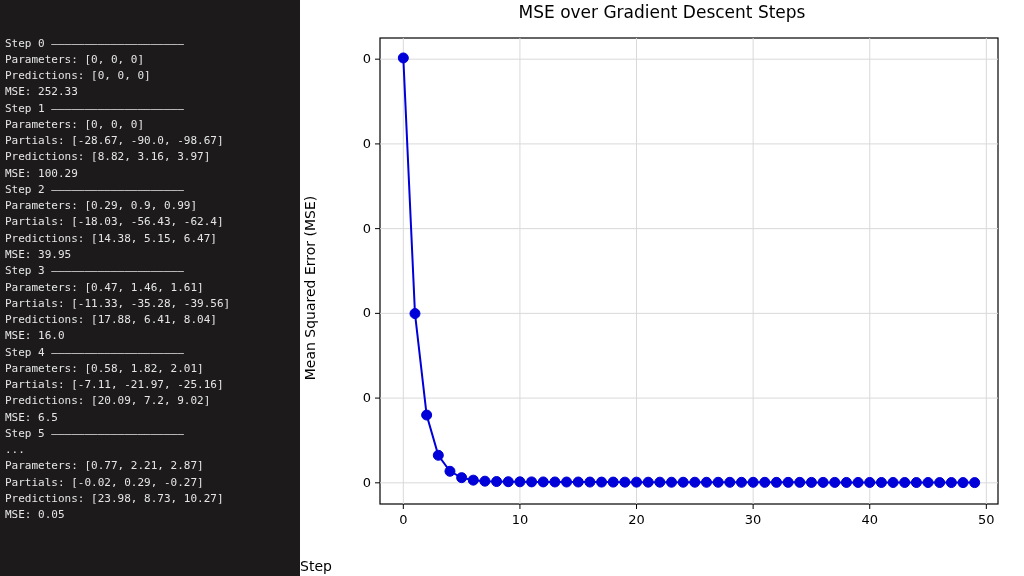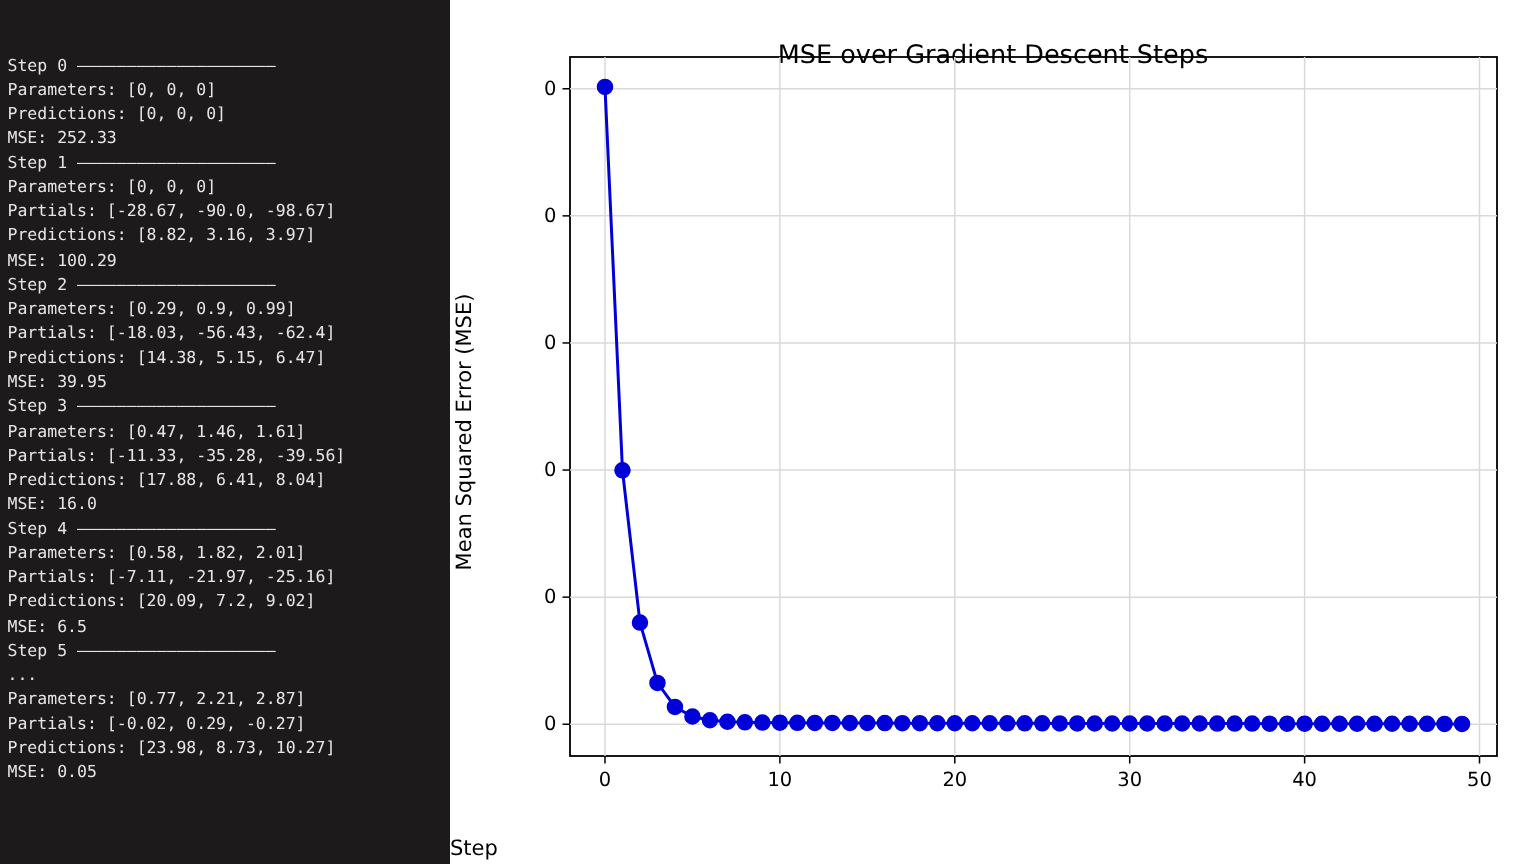--- a/index.html
+++ b/index.html
@@ -34,21 +34,20 @@
     position: relative;
     font-family: "DejaVu Sans", Arial, sans-serif;
   }
   .chart-title {
     position: absolute;
     top: 2px;
     left: 0; right: 0;
     text-align: center;
     font-size: 17px;
     color: #000;
-    margin-top: 25px;
   }
   .ylabel {
     position: absolute;
     left: 10px;
     top: 50%;
     transform: translate(-50%, -50%) rotate(-90deg);
     transform-origin: center;
     font-size: 14px;
     color: #000;
     white-space: nowrap;

